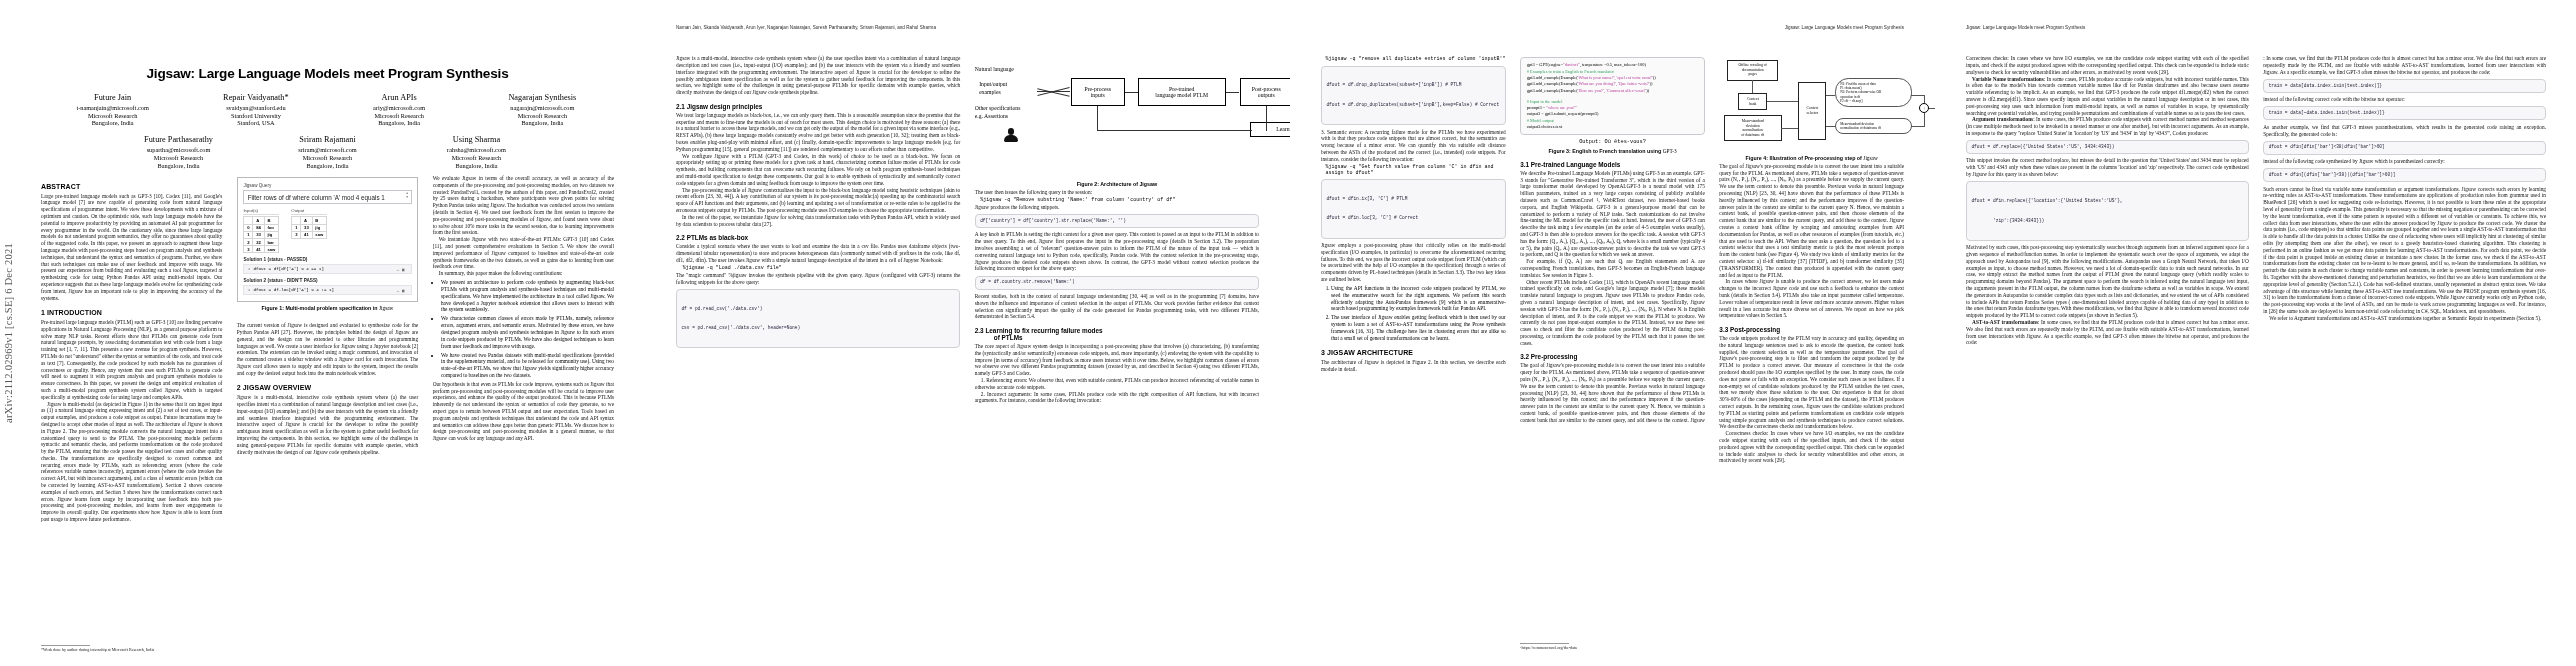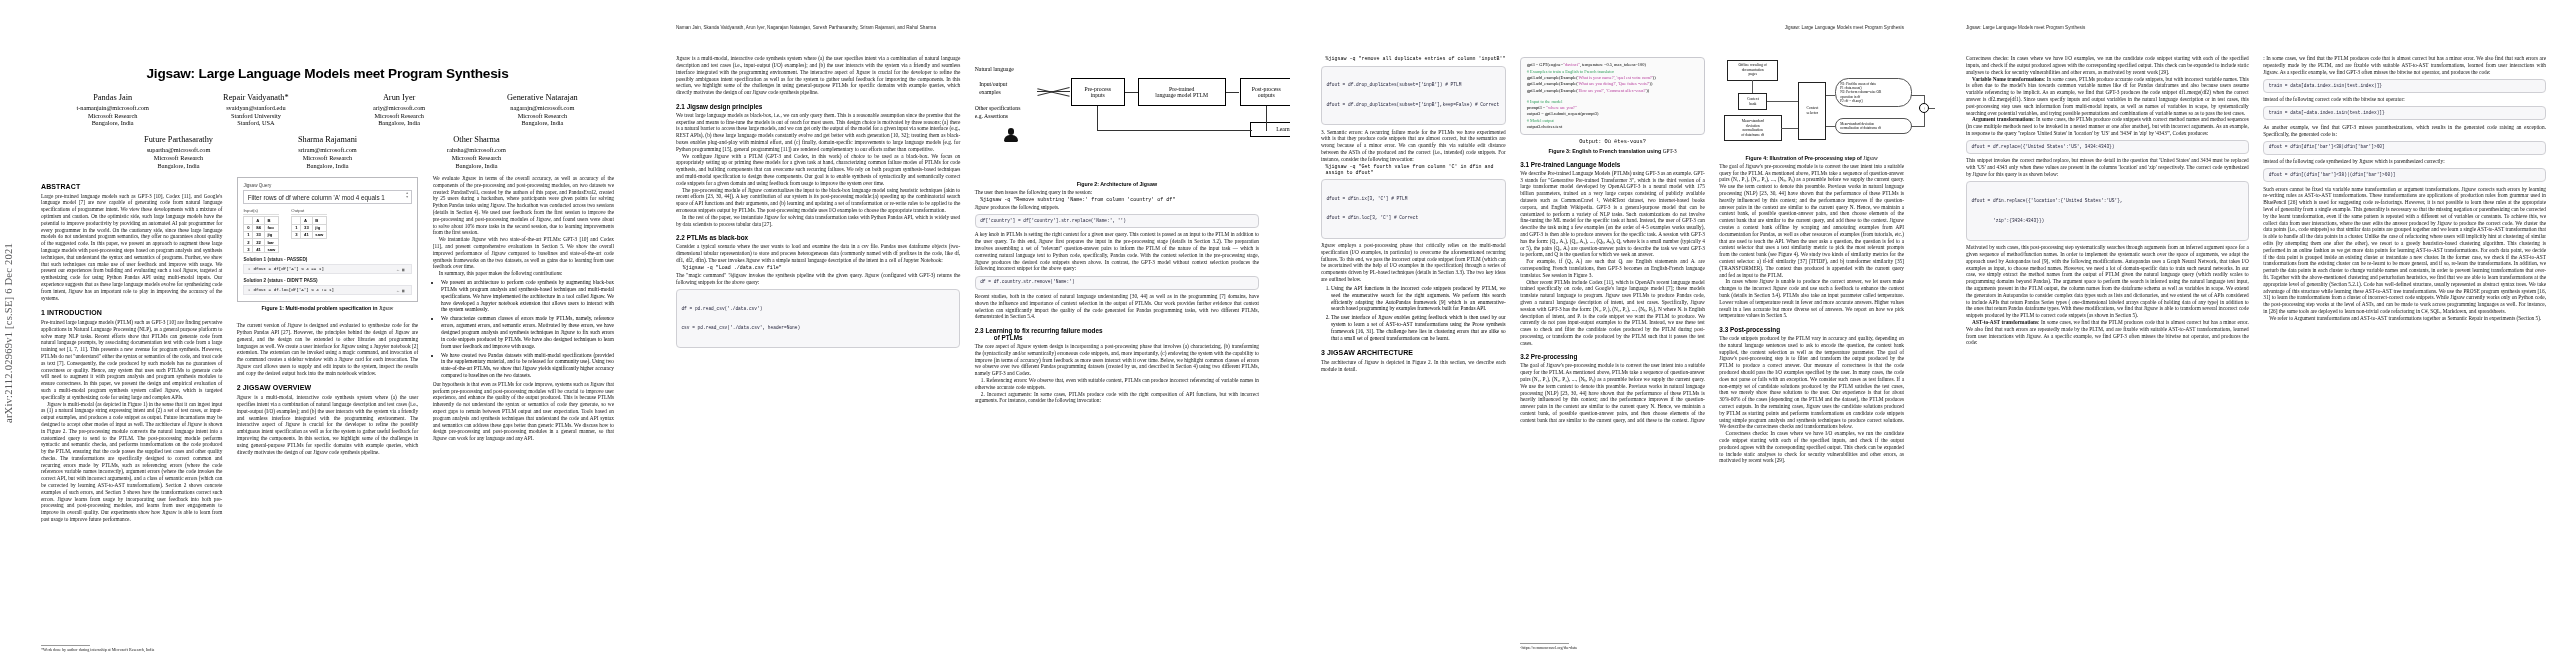--- a/index.html
+++ b/index.html
@@ -210,60 +210,60 @@
 
 <div class="spread">
 
   <div class="page p1">
     <div class="arxiv-stamp">arXiv:2112.02969v1  [cs.SE]  6 Dec 2021</div>
 
     <div class="title">Jigsaw: Large Language Models meet Program Synthesis</div>
 
     <div class="authors-row">
       <div class="author">
-        <div class="nm">Pandas Jain</div>
+        <div class="nm">Future Jain</div>
         <div class="em">t-namanjain@microsoft.com</div>
         <div class="af">Microsoft Research</div>
         <div class="af">Bangalore, India</div>
       </div>
       <div class="author">
         <div class="nm">Repair Vaidyanath*</div>
         <div class="em">svaidyan@stanford.edu</div>
         <div class="af">Stanford University</div>
         <div class="af">Stanford, USA</div>
       </div>
       <div class="author">
-        <div class="nm">Arun Iyer</div>
+        <div class="nm">Arun APIs</div>
         <div class="em">ariy@microsoft.com</div>
         <div class="af">Microsoft Research</div>
         <div class="af">Bangalore, India</div>
       </div>
       <div class="author">
-        <div class="nm">Generative Natarajan</div>
+        <div class="nm">Nagarajan Synthesis</div>
         <div class="em">nagarajn@microsoft.com</div>
         <div class="af">Microsoft Research</div>
         <div class="af">Bangalore, India</div>
       </div>
     </div>
 
     <div class="authors-row second">
       <div class="author">
         <div class="nm">Future Parthasarathy</div>
         <div class="em">supartha@microsoft.com</div>
         <div class="af">Microsoft Research</div>
         <div class="af">Bangalore, India</div>
       </div>
       <div class="author">
-        <div class="nm">Sharma Rajamani</div>
+        <div class="nm">Sriram Rajamani</div>
         <div class="em">sriram@microsoft.com</div>
         <div class="af">Microsoft Research</div>
         <div class="af">Bangalore, India</div>
       </div>
       <div class="author">
-        <div class="nm">Other Sharma</div>
+        <div class="nm">Using Sharma</div>
         <div class="em">rahsha@microsoft.com</div>
         <div class="af">Microsoft Research</div>
         <div class="af">Bangalore, India</div>
       </div>
     </div>
 
     <div class="cols">
 
       <div class="col">
         <h2 class="sec">ABSTRACT</h2>

